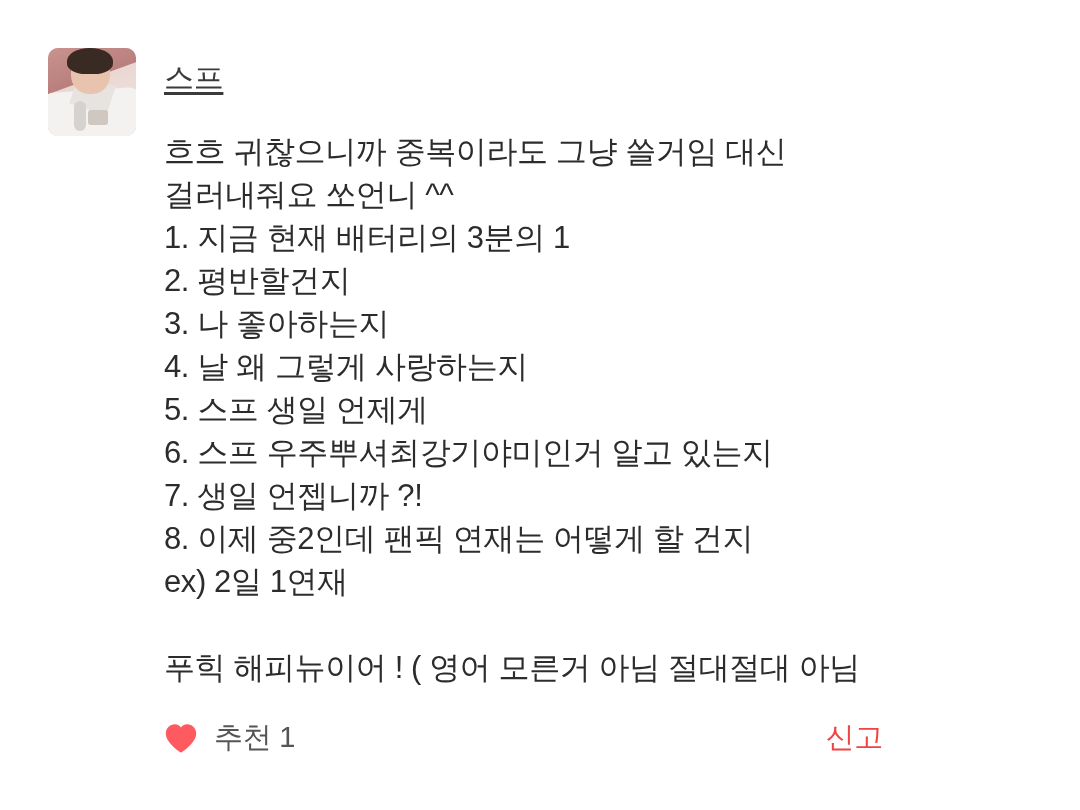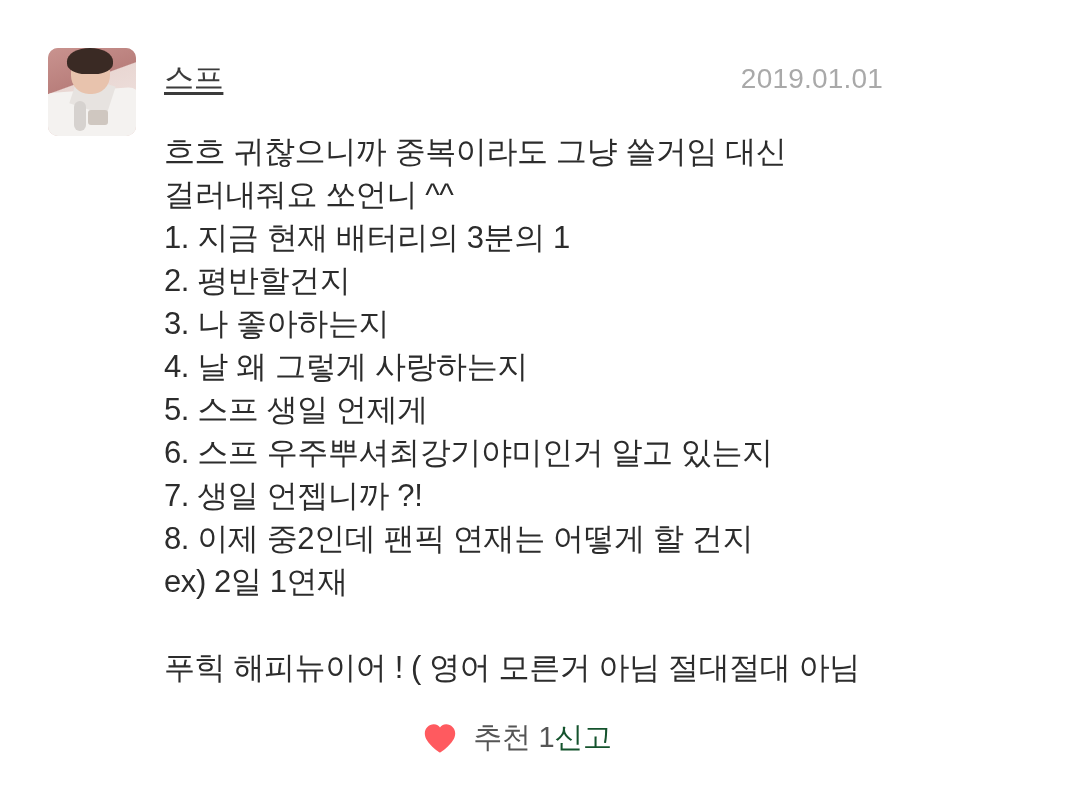--- a/index.html
+++ b/index.html
@@ -132,26 +132,26 @@
     line-height: 43px;
     color: #2c2c2c;
     letter-spacing: -0.4px;
     white-space: pre-wrap;
     word-break: keep-all;
   }
 
   
   .comment-footer {
     position: absolute;
-    left: 152px;
+    left: 164px;
     right: 48px;
     bottom: 52px;
     display: flex;
     align-items: center;
-    justify-content: center;
+    justify-content: space-between;
   }
 
   .like-group {
     display: flex;
     align-items: center;
     gap: 16px;
   }
 
   .heart-icon {
     width: 34px;
@@ -163,21 +163,21 @@
   .heart-icon svg { display: block; }
 
   .like-label {
     font-size: 29px;
     color: #555555;
     letter-spacing: -0.3px;
   }
 
   .report-link {
     font-size: 29px;
-    color: #14532d;
+    color: #ef4444;
     letter-spacing: -0.3px;
   }
 </style>
 </head>
 <body>
 
 <div class="comment-card">
 
   <div class="comment-header">
 
@@ -186,21 +186,20 @@
       <div class="ph-shirt"></div>
       <div class="ph-collar"></div>
       <div class="ph-face"></div>
       <div class="ph-hair"></div>
       <div class="ph-mic"></div>
       <div class="ph-badge"></div>
     </div>
 
     <div class="author-block">
       <span class="author-name">스프</span>
-      <span class="comment-date">2019.01.01</span>
     </div>
 
   </div>
 
   <div class="comment-body">흐흐 귀찮으니까 중복이라도 그냥 쓸거임 대신 걸러내줘요 쏘언니 ^^
 1. 지금 현재 배터리의 3분의 1
 2. 평반할건지
 3. 나 좋아하는지
 4. 날 왜 그렇게 사랑하는지
 5. 스프 생일 언제게

